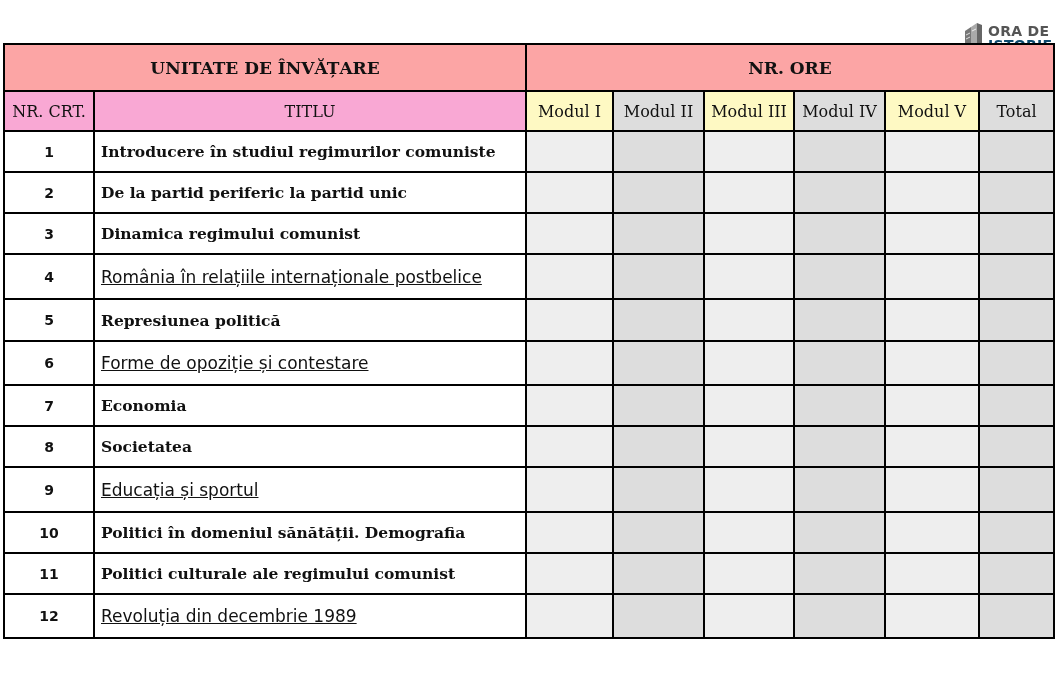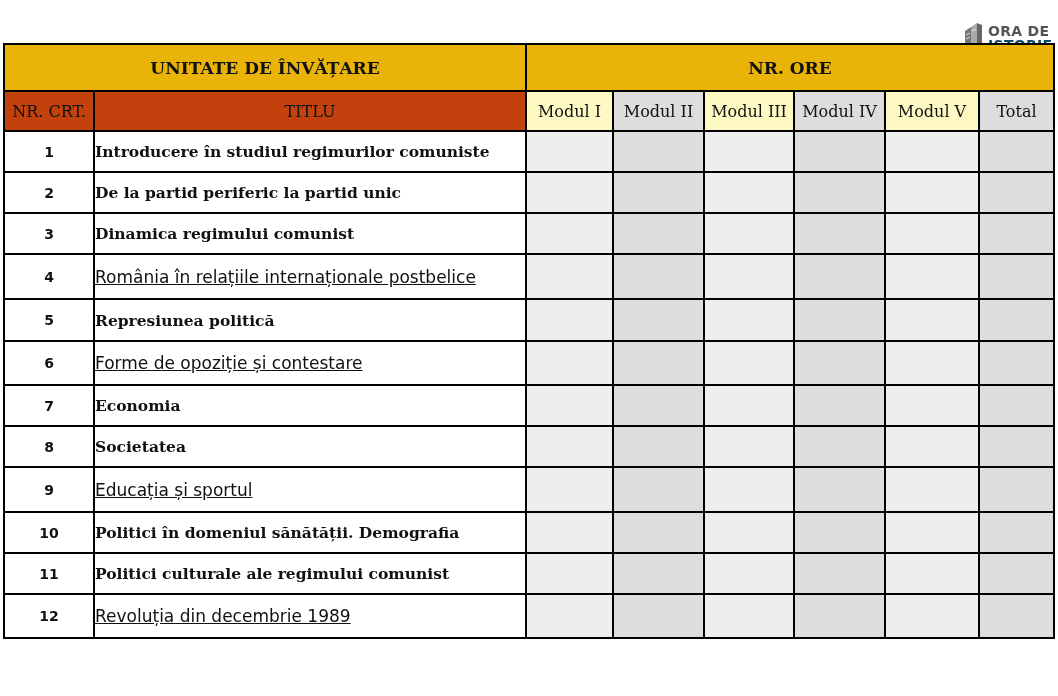--- a/index.html
+++ b/index.html
@@ -52,44 +52,45 @@
     .title-row th {
       background: #099966;
       color: #fff;
       height: 50px;
       font-size: 17px;
       font-weight: bold;
       text-align: center;
       letter-spacing: 0.2px;
     }
     .section-row th {
-      background: #eab308;
+      background: #fca5a5;
       color: #111;
       height: 47px;
       font-size: 17px;
       font-weight: bold;
       text-align: center;
     }
     .col-row th {
       height: 40px;
       font-size: 16px;
       font-weight: normal;
       text-align: center;
-      background: #c2410c;
+      background: #f9a8d4;
     }
     .col-row th.m-light { background: #fef9c3; }
     .col-row th.m-dark { background: #dddddd; }
 
     tbody td.num {
       text-align: center;
       font-family: "DejaVu Sans", sans-serif;
       font-weight: bold;
       font-size: 14px;
     }
     tbody td.title {
+      padding-left: 6px;
       font-size: 16px;
       text-align: left;
       white-space: nowrap;
       overflow: hidden;
     }
     tbody td.title.bold { font-family: "DejaVu Serif", serif; font-weight: bold; font-size: 15.5px; }
     tbody td.title.plain { font-family: "DejaVu Sans", sans-serif; font-weight: normal; font-size: 17px; text-decoration: underline; }
     tbody td.c-light { background: #eeeeee; }
     tbody td.c-dark { background: #dddddd; }
   </style>

